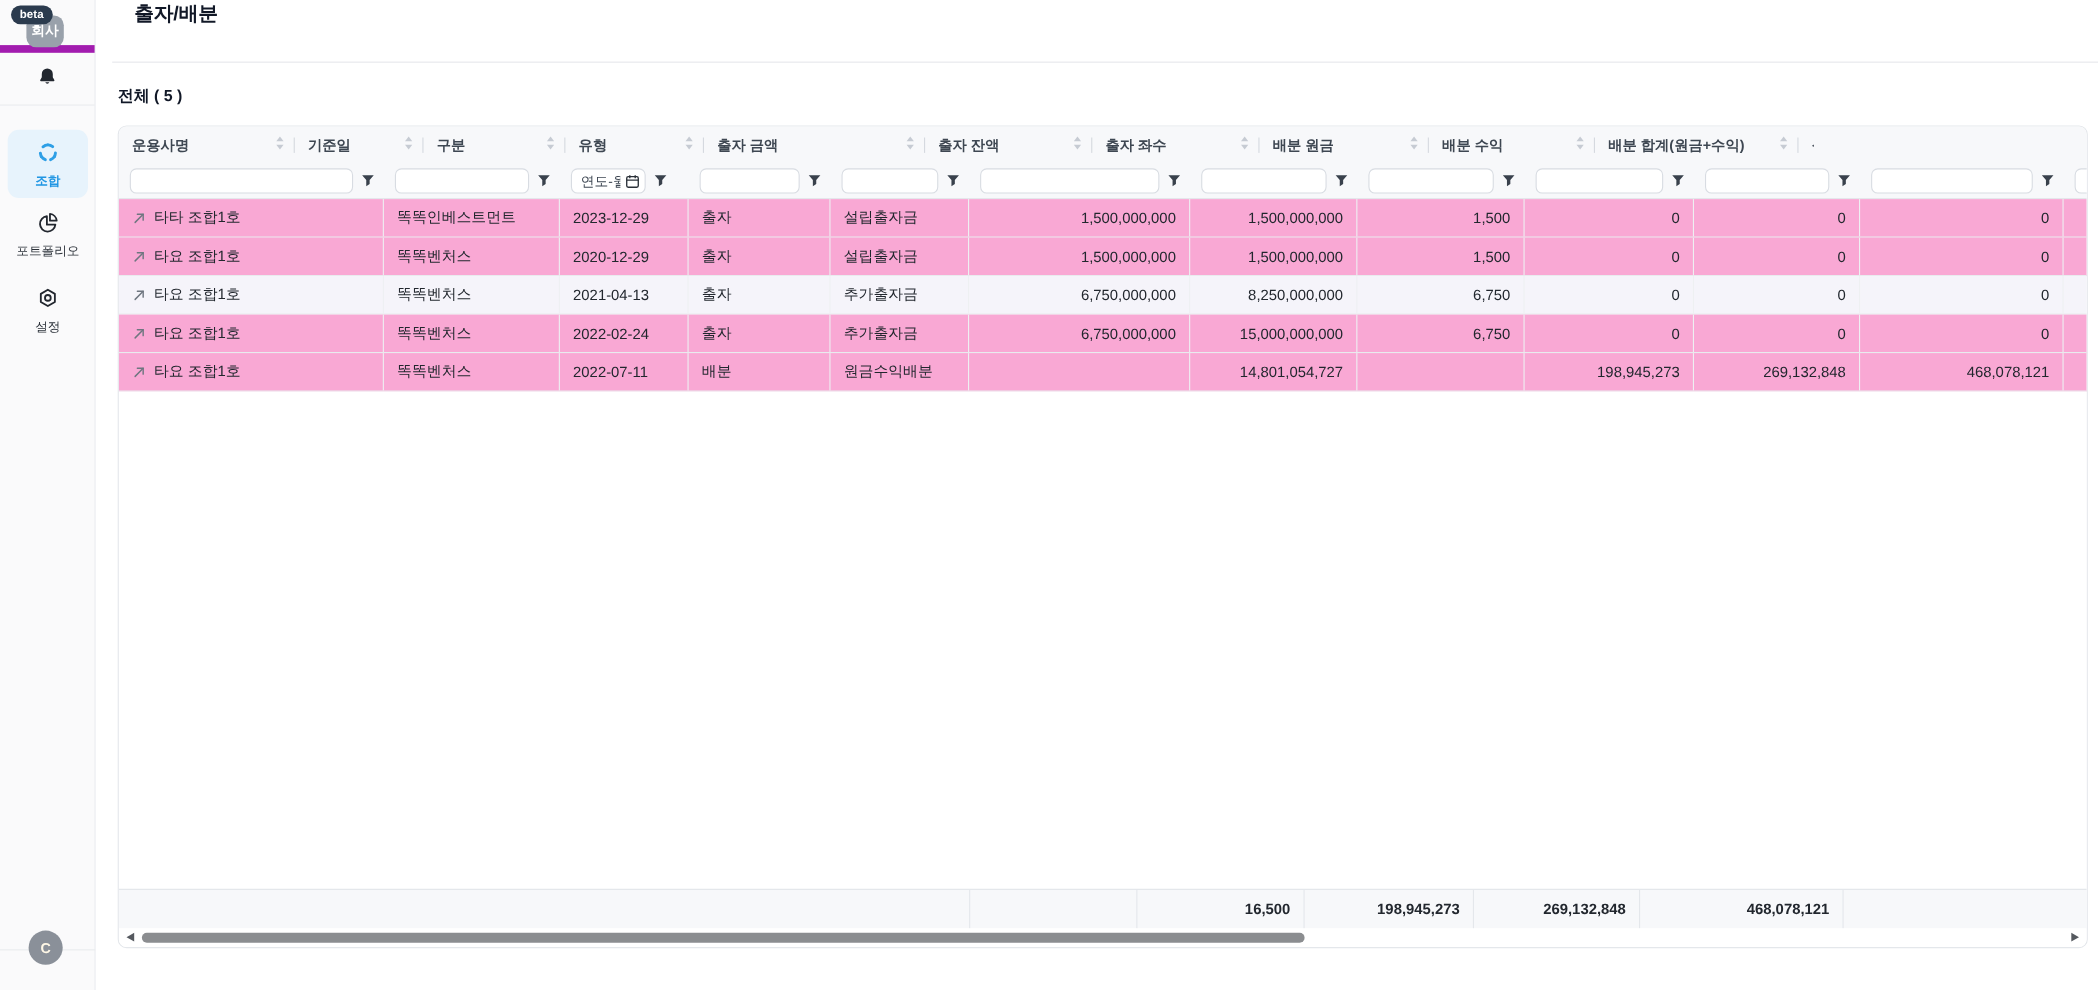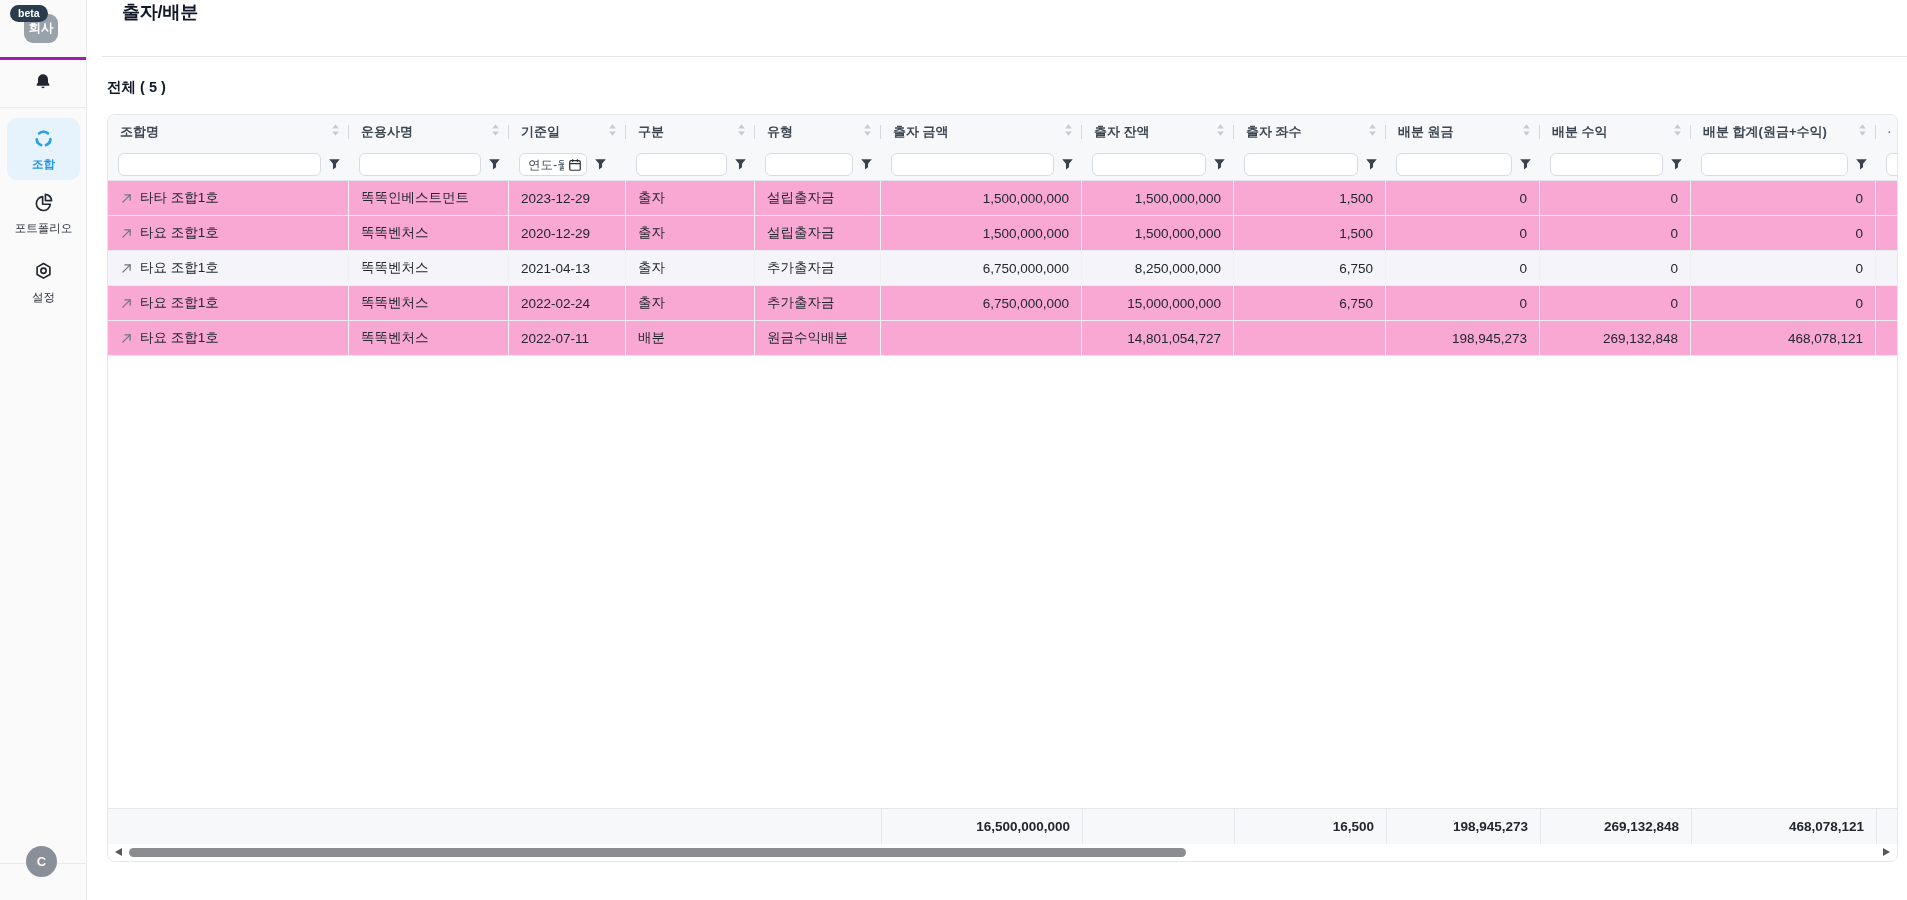--- a/index.html
+++ b/index.html
@@ -2,21 +2,21 @@
 <html><head>
 <meta charset="utf-8">
 <style>
   * { margin:0; padding:0; box-sizing:border-box; }
   html,body { width:1907px; height:900px; overflow:hidden; background:#fff;
               font-family:"Liberation Sans","DejaVu Sans",sans-serif; }
 
   
   .sidebar { position:absolute; left:0; top:0; width:87px; height:900px;
              background:#FAFAFB; border-right:1px solid #E7E9EE; }
-  .logo-area { position:relative; height:60px; border-bottom:3px solid #a21caf; }
+  .logo-area { position:relative; height:48px; border-bottom:7px solid #a21caf; }
   .badge-company { position:absolute; left:24px; top:14px; width:34px; height:29px;
                    background:#99A1AB; border-radius:9px; color:#fff; font-size:12.5px;
                    font-weight:700; display:flex; align-items:center; justify-content:center; }
   .badge-beta { position:absolute; left:10px; top:5px; background:#2B3B4E; color:#fff;
                 font-size:10.5px; font-weight:700; padding:2px 8px 3px; border-radius:10px; z-index:2; }
   .bell-row { position:relative; height:48px; border-bottom:1px solid #E9EBEE; }
   .bell-btn { position:absolute; left:27px; top:7px; width:32px; height:32px; border:none;
               background:transparent; cursor:pointer; display:flex; align-items:center; justify-content:center; }
   .nav-item { position:absolute; left:0; width:87px; display:flex; flex-direction:column;
               align-items:center; gap:5px; cursor:pointer; background:transparent; border:none; }
@@ -146,27 +146,20 @@
 </aside>
 
 <div class="main">
   <div class="titlebar">
     <h1 class="page-title">출자/배분</h1>
   </div>
   <div class="total-label">전체 ( 5 )</div>
 
   <div class="table-card">
     <div class="header-row" id="header-row">
-        <div class="hcell" style="width: 241px; flex: 0 0 241px;">
-          <span class="hlabel">조합명</span>
-          <span class="sort"><svg width="9" height="14" viewBox="0 0 9 14">
-              <path d="M4.5 1.2 L7.8 5.4 H1.2 Z" fill="#C6CBD3"></path>
-              <path d="M4.5 12.8 L1.2 8.6 H7.8 Z" fill="#C6CBD3"></path>
-            </svg></span>
-        </div>
         <div class="hcell" style="width: 160px; flex: 0 0 160px;">
           <span class="hlabel">운용사명</span>
           <span class="sort"><svg width="9" height="14" viewBox="0 0 9 14">
               <path d="M4.5 1.2 L7.8 5.4 H1.2 Z" fill="#C6CBD3"></path>
               <path d="M4.5 12.8 L1.2 8.6 H7.8 Z" fill="#C6CBD3"></path>
             </svg></span>
         </div>
         <div class="hcell" style="width: 117px; flex: 0 0 117px;">
           <span class="hlabel">기준일</span>
           <span class="sort"><svg width="9" height="14" viewBox="0 0 9 14">
@@ -553,21 +546,20 @@
             <span>468,078,121</span>
           </div>
           <div class="cell" style="width: 23px; flex: 0 0 23px;">
             <span></span>
           </div>
         </div>
       </div>
     <div class="spacer"></div>
     <div class="footer-row" id="footer-row">
         <div class="fcell2 blank" style="width: 773px; flex: 0 0 773px;"></div>
-        <div class="fcell2" style="width: 201px; flex: 0 0 201px;">16,500,000,000</div>
         <div class="fcell2" style="width: 152px; flex: 0 0 152px;"></div>
         <div class="fcell2" style="width: 152px; flex: 0 0 152px;">16,500</div>
         <div class="fcell2" style="width: 154px; flex: 0 0 154px;">198,945,273</div>
         <div class="fcell2" style="width: 151px; flex: 0 0 151px;">269,132,848</div>
         <div class="fcell2" style="width: 185px; flex: 0 0 185px;">468,078,121</div>
         <div class="fcell2" style="width: 23px; flex: 0 0 23px;"></div>
       </div>
     <div class="scroll-row">
       <span class="scroll-arrow left"></span>
       <div class="scroll-thumb"></div>

